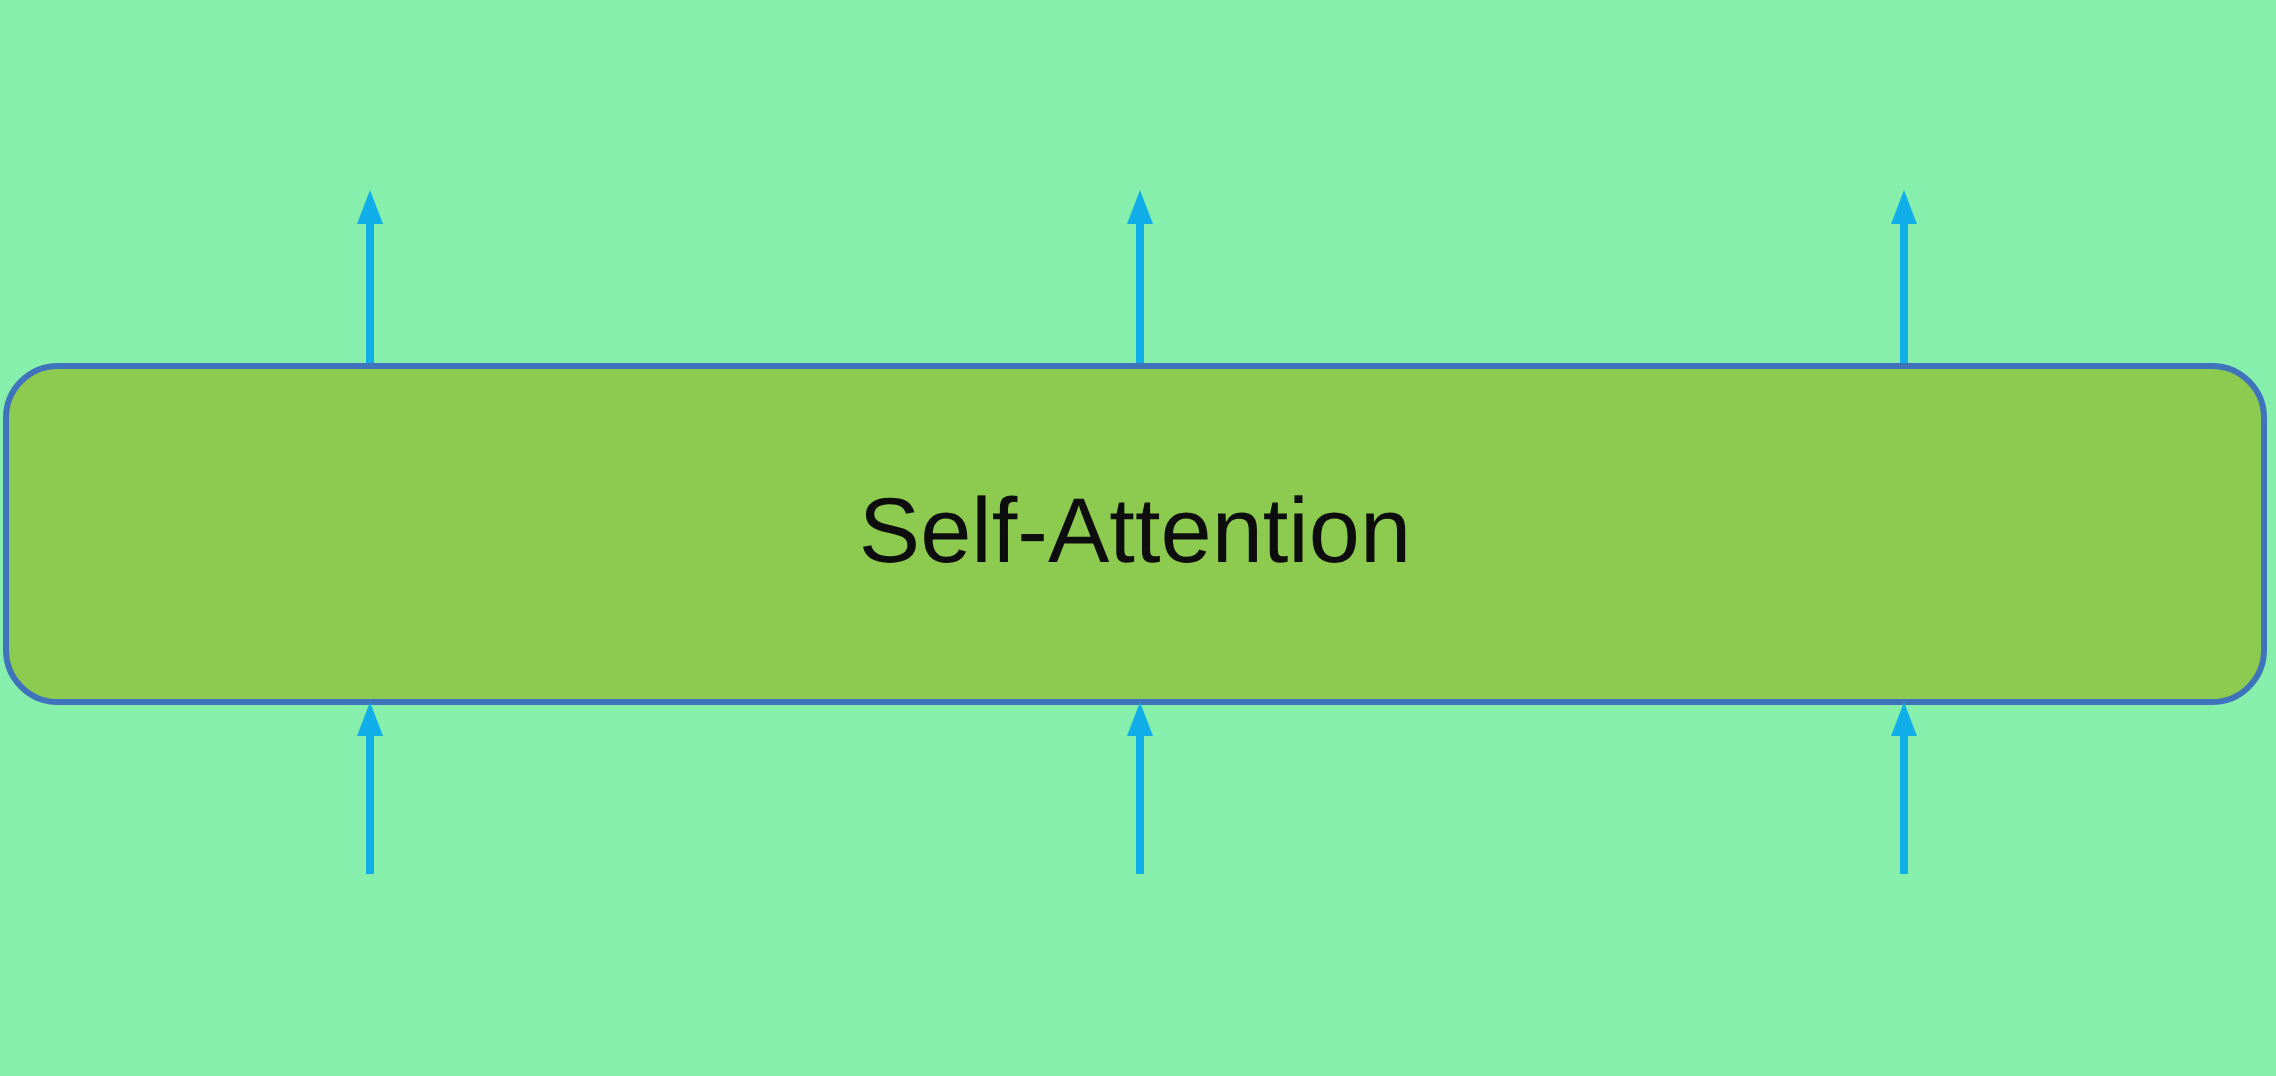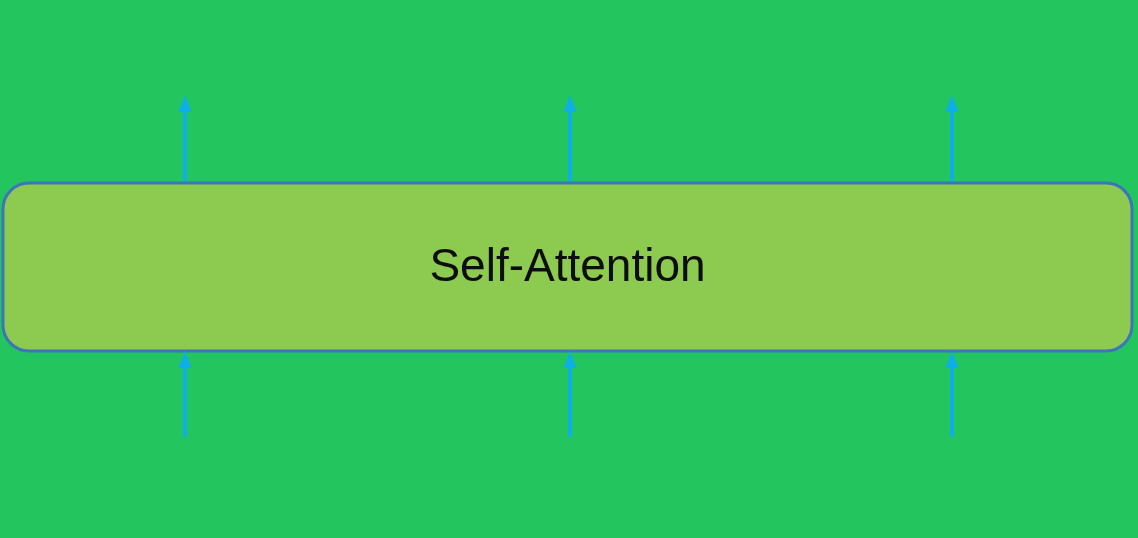--- a/index.html
+++ b/index.html
@@ -26,21 +26,21 @@
     font-family: "Liberation Sans", sans-serif;
     font-size: 46px;
     font-weight: 400;
     fill: #0d0d0d;
     letter-spacing: 0px;
   }
 </style>
 </head>
 <body>
 
-<div id="canvas" style="width: 1138px; height: 538px; background: #22c55e;">
+<div id="canvas" style="width: 1138px; height: 538px; background: #86efac;">
   <svg id="diagram-svg" viewBox="0 0 1138 538" xmlns="http://www.w3.org/2000/svg">
 
     <g id="output-arrows-group">
         <g>
           <line x1="185" y1="183" x2="185" y2="110" stroke="#0FAEE8" stroke-width="4"></line>
           <polygon points="185,95 178.5,112 191.5,112" fill="#0FAEE8"></polygon>
         </g>
         <g>
           <line x1="570" y1="183" x2="570" y2="110" stroke="#0FAEE8" stroke-width="4"></line>
           <polygon points="570,95 563.5,112 576.5,112" fill="#0FAEE8"></polygon>

